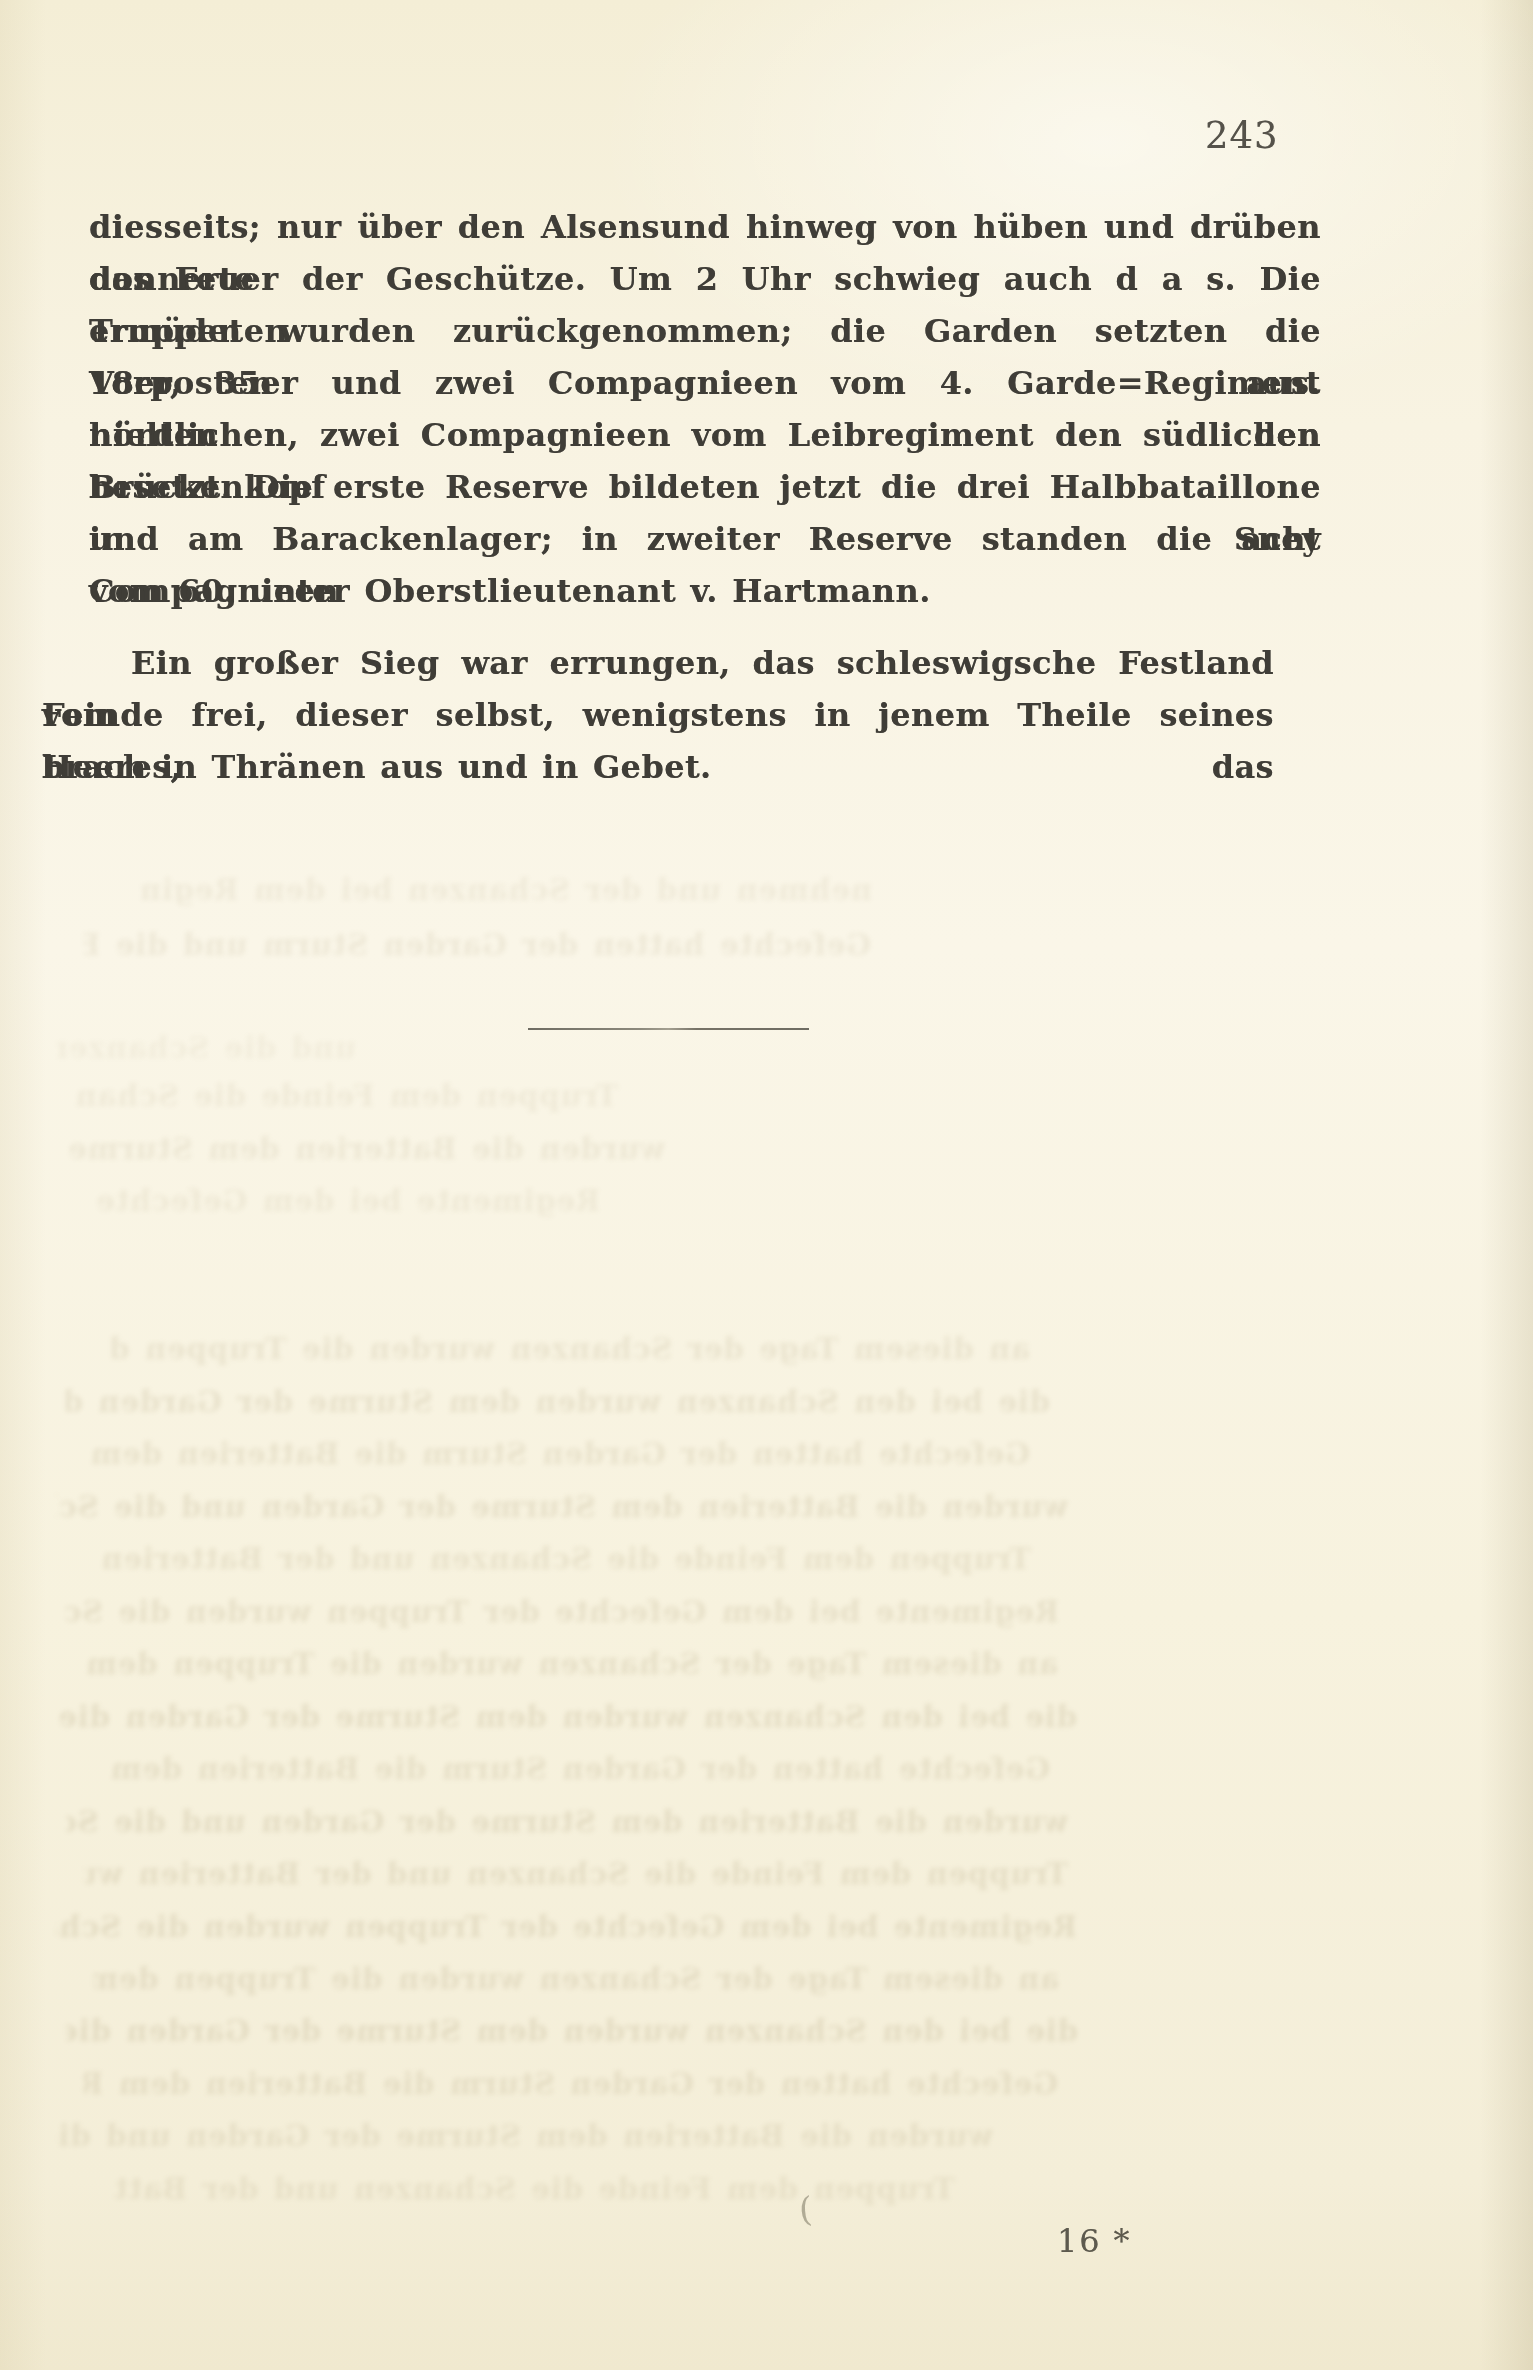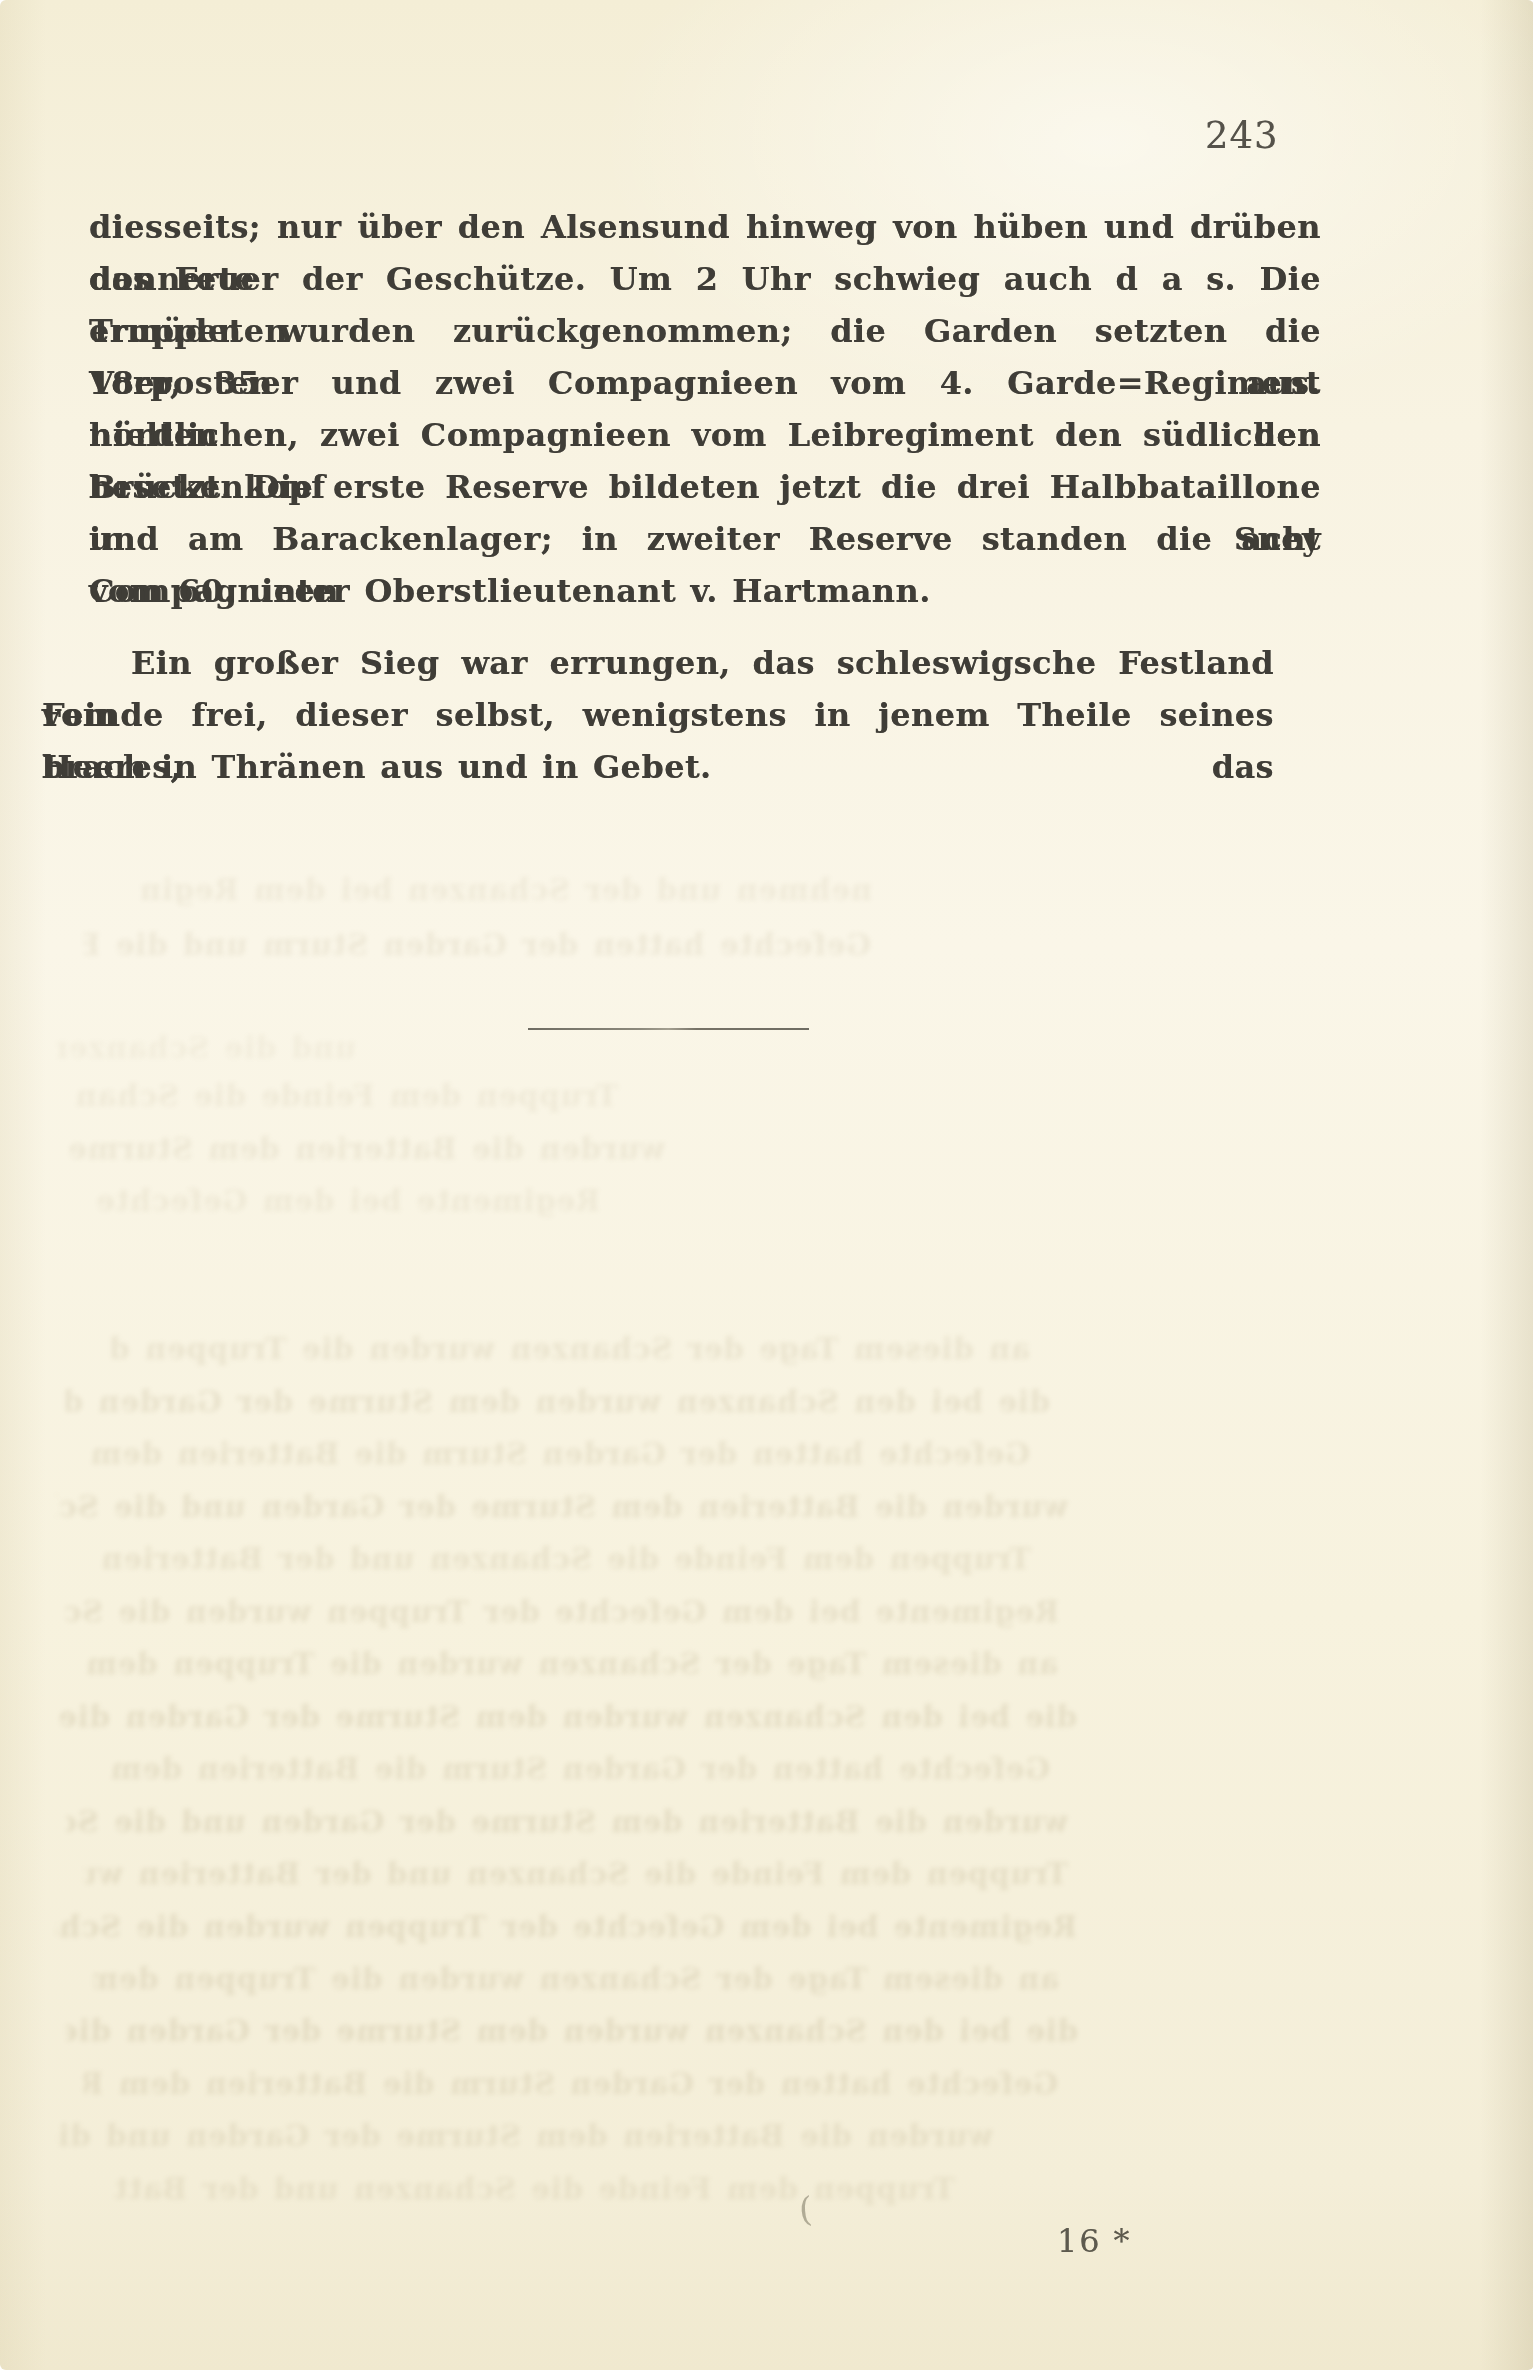--- a/index.html
+++ b/index.html
@@ -8,21 +8,20 @@
     font-family:"DejaVu Serif","Liberation Serif",serif;
     overflow:hidden;
   }
   .page{
     position:relative;width:1534px;height:2370px;
     background:
       radial-gradient(ellipse 843px 468px at 72% 6%, rgba(255,255,252,.55), rgba(255,255,252,0) 60%),
       linear-gradient(90deg, rgba(205,192,150,.18) 0%, rgba(205,192,150,0) 3%, rgba(205,192,150,0) 96.5%, rgba(170,158,120,.22) 100%),
       linear-gradient(180deg, #f4eed6 0%, #f8f3e2 18%, #faf6e8 40%, #f7f2de 68%, #f4eed8 92%, #f0e9cf 100%);
     color:#3f3d37;
-    border-radius:6px;
   }
   
   .para{position:absolute;left:42px;width:1232px;}
   .p1{top:201px;margin-left:47px;}
   .p2{top:637px;}
   .line{
     height:52px;line-height:52px;
     font-size:32px;font-weight:600;
     letter-spacing:0.4px;word-spacing:2.8px;
     text-align:justify;text-align-last:justify;

